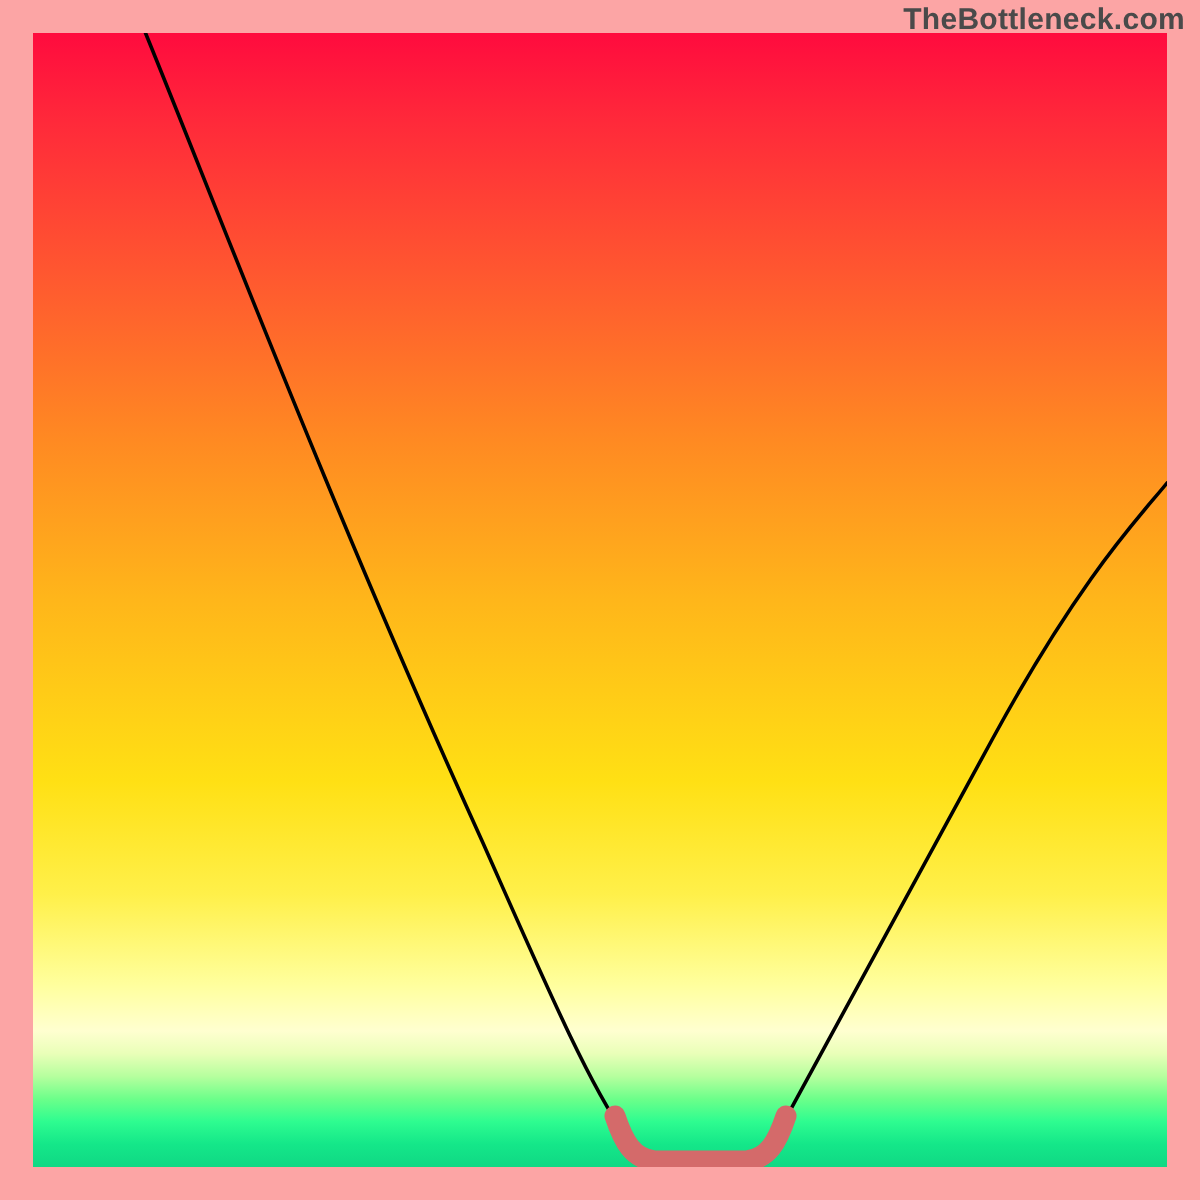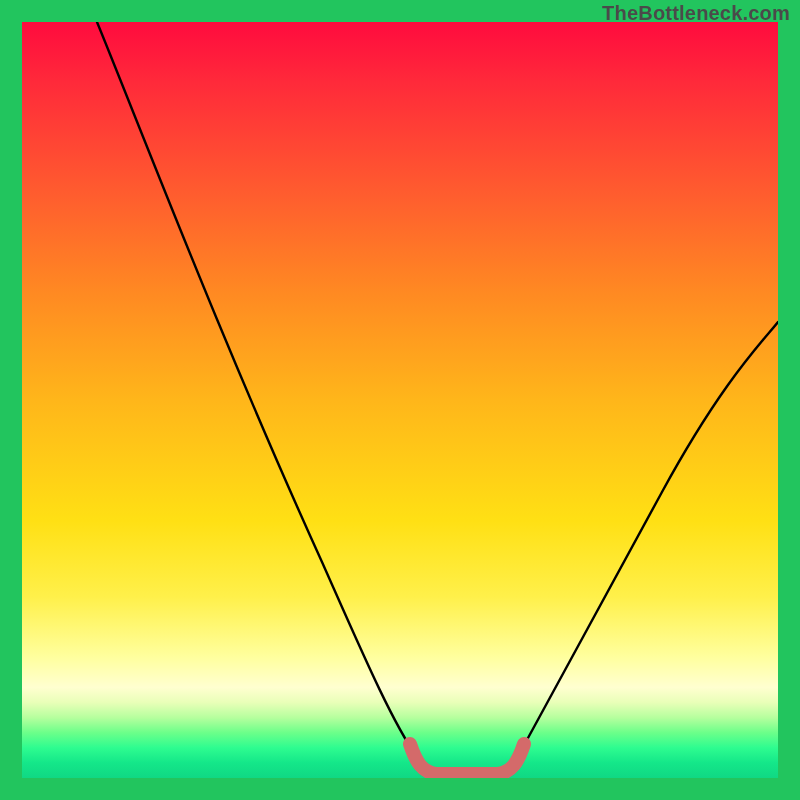--- a/index.html
+++ b/index.html
@@ -8,21 +8,21 @@
     width: 800px;
     height: 800px;
     background: #000;
     overflow: hidden;
     font-family: Arial, Helvetica, sans-serif;
   }
   .frame {
     position: relative;
     width: 800px;
     height: 800px;
-    background: #22c55e;
+    background: #fca5a5;
   }
   .plot {
     position: absolute;
     left: 22px;
     top: 22px;
     width: 756px;
     height: 756px;
     
     background: linear-gradient(to bottom,
       #ff0b3e 0%,

